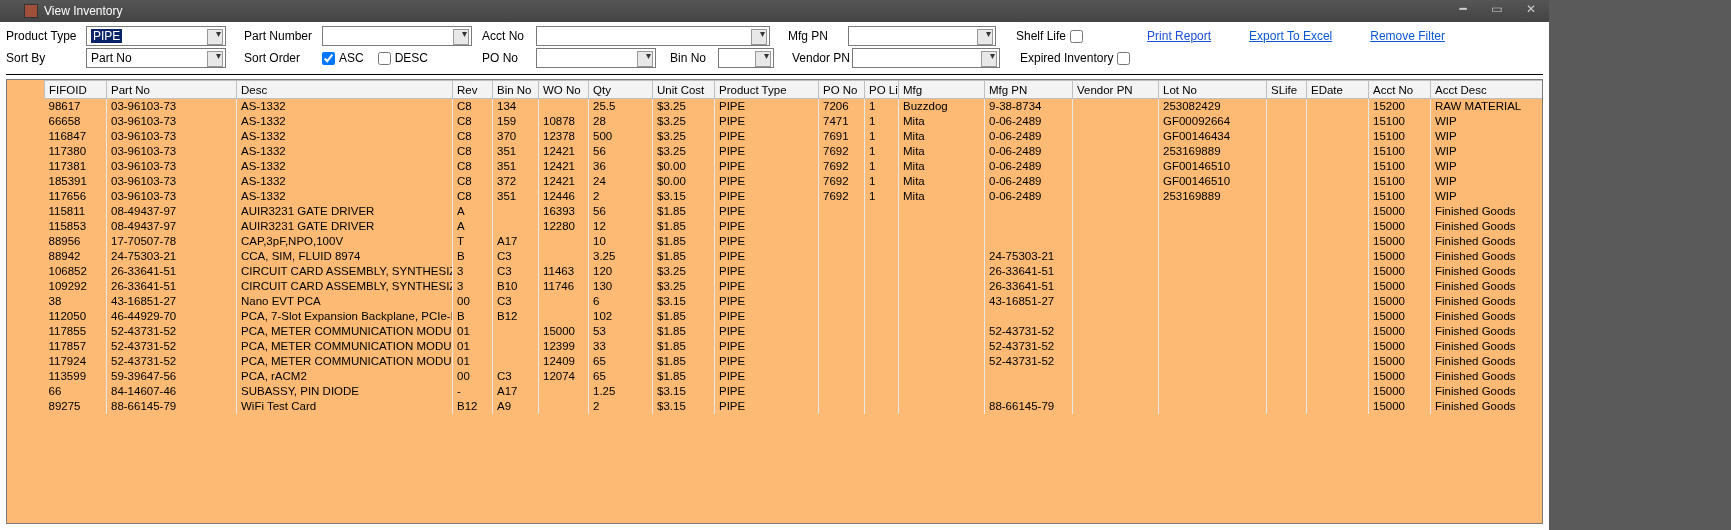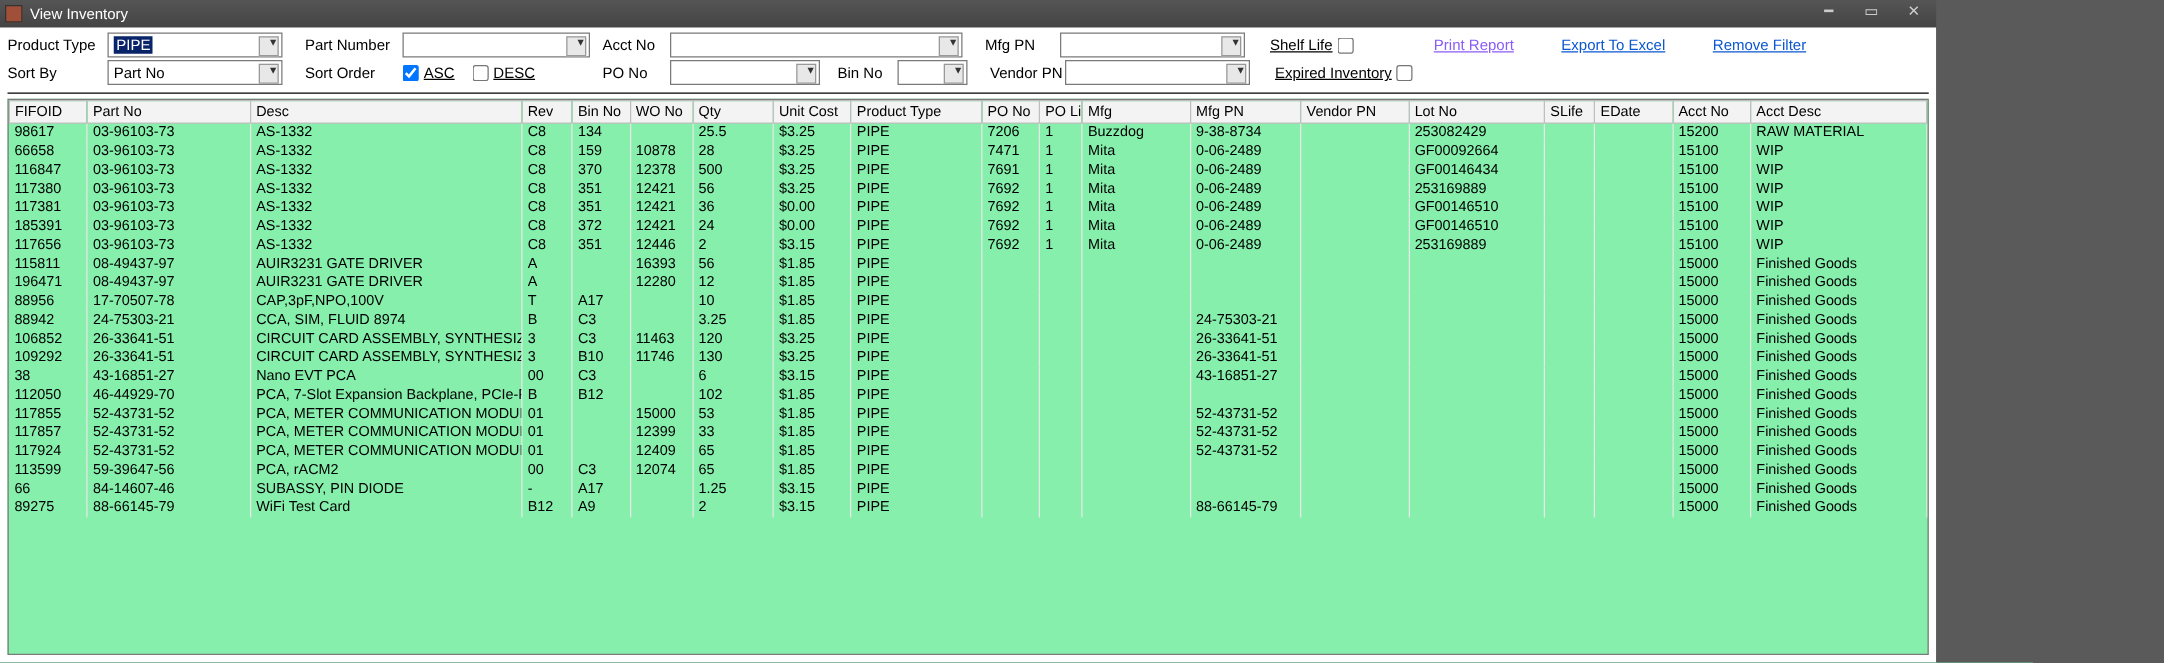--- a/index.html
+++ b/index.html
@@ -11,21 +11,21 @@
     height: 530px;
     overflow: hidden;
     position: relative;
   }
   .titlebar {
     background: linear-gradient(#555,#444);
     color: #fff;
     height: 22px;
     display: flex;
     align-items: center;
-    padding: 0 4px;
+    padding: 0 24px;
     font-size: 12px;
     width: 1549px;
     position: relative;
   }
   .titlebar .icon { width:14px; height:14px; background:#a05038; border:1px solid #333; margin-right:6px; display:inline-block;}
   .win-controls { position:absolute; right:4px; top:0; display:flex; gap:6px; }
   .win-controls div { width:28px; height:18px; display:flex; align-items:center; justify-content:center; color:#ccc; font-size:12px; cursor:pointer;}
   .content {
     background:#fff;
     width:1549px;
@@ -61,33 +61,34 @@
     border:1px solid #999;
   }
   .combo::before{
     content:"▾";
     position:absolute;
     right:4px; top:1px;
     font-size:10px;
     z-index:2;
     color:#333;
   }
-  .chk { display:inline-flex; align-items:center; gap:4px; font-size:12px;text-decoration:underline;}
+  .chk { display:inline-flex; align-items:center; gap:4px; font-size:12px;}
   .chk input { width:13px; height:13px; }
   a.link { color:#0b57d0; text-decoration:underline; font-size:12px;}
-  a.link.red { color:#8b5cf6;}
+  a.link.red { color:#1d4ed8;}
   .hr { height:1px; background:#000; margin:4px 6px 2px 6px;}
   .listlabel { font-weight:bold; text-decoration:underline; margin:2px 0 2px 8px; font-size:12px;}
   .grid {
     margin:2px 6px 6px 6px;
     border:1px solid #7a7a7a;
     flex:1;
     overflow:auto;
     position:relative;
-    background:#86efac;
+    background:#fdba74;
+    padding-left:37px;
   }
   table { border-collapse:collapse; width:100%; font-size:11.5px; table-layout:fixed;}
   thead th {
     background:#f3f3f3;
     border:1px solid #bfbfbf;
     font-weight:normal;
     text-align:left;
     padding:2px 4px;
     height:18px;
     overflow:hidden;
@@ -404,21 +405,21 @@
             <td></td>
             <td></td>
             <td></td>
             <td></td>
             <td></td>
             <td></td>
             <td>15000</td>
             <td>Finished Goods</td>
           </tr>
           <tr>
-            <td>196471</td>
+            <td>115853</td>
             <td>08-49437-97</td>
             <td>AUIR3231 GATE DRIVER</td>
             <td>A</td>
             <td></td>
             <td>12280</td>
             <td>12</td>
             <td>$1.85</td>
             <td>PIPE</td>
             <td></td>
             <td></td>

